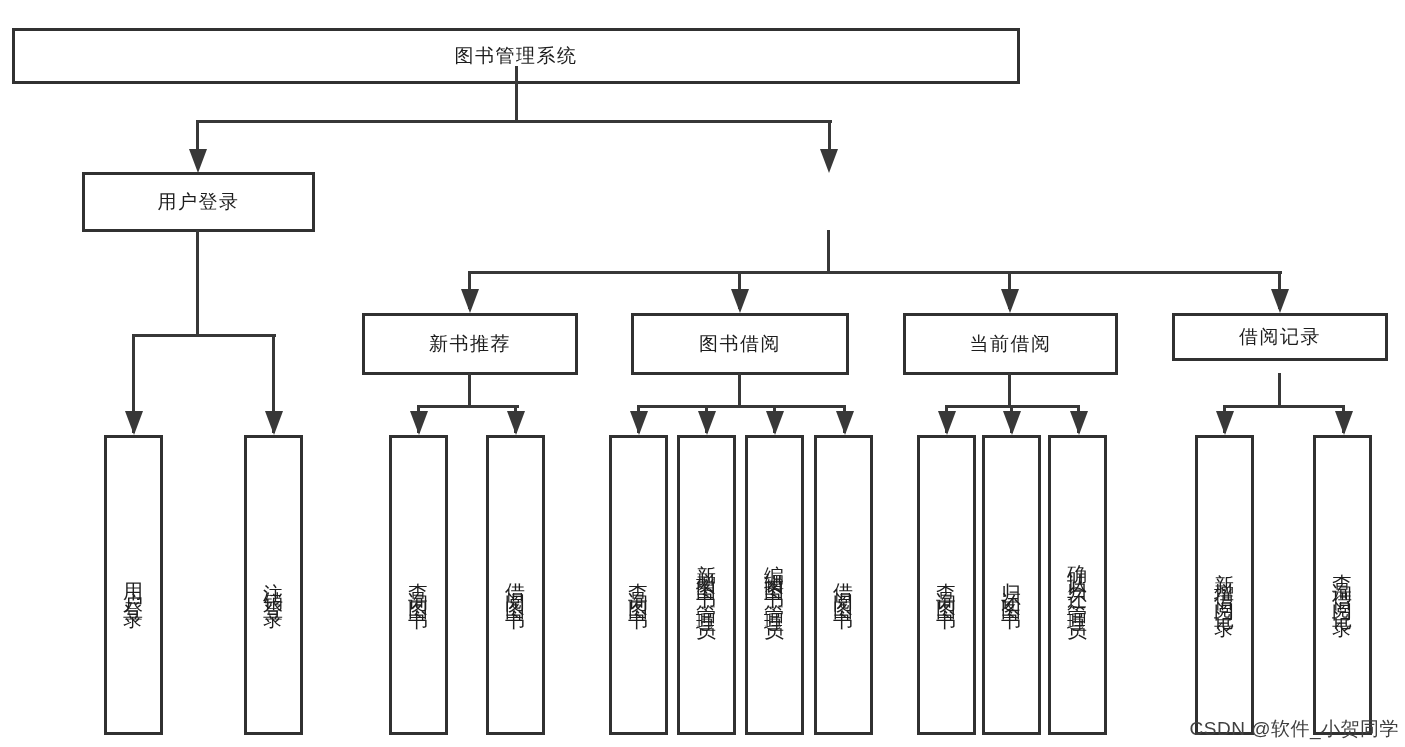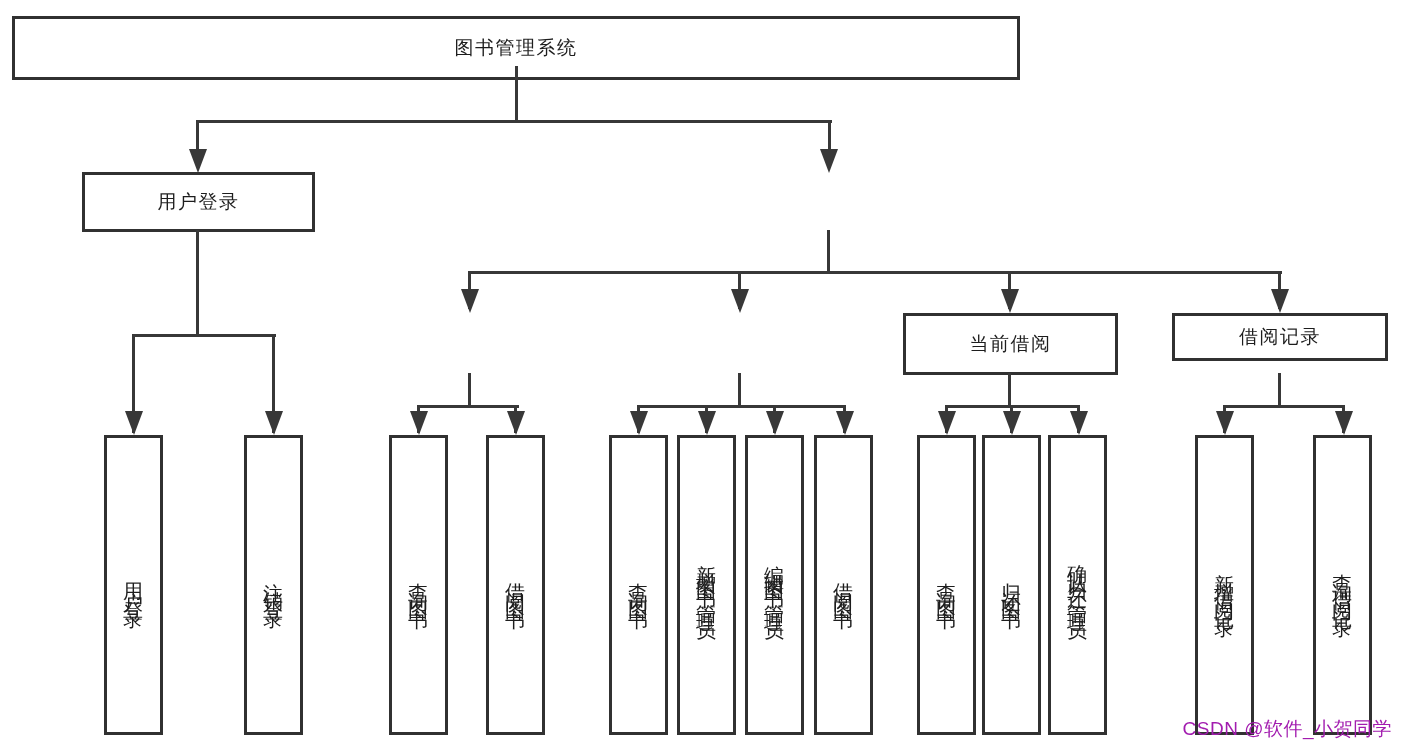--- a/index.html
+++ b/index.html
@@ -20,30 +20,30 @@
     font-size:20px; color:#1d1d1d; letter-spacing:9px; line-height:1;
   }
   .line { position:absolute; background:#383838; }
   .v { width:3px; } .h { height:3px; }
   .arrow {
     position:absolute; width:0; height:0;
     border-left:9px solid transparent; border-right:9px solid transparent;
     border-top:24px solid #383838;
   }
   .watermark {
-    position:absolute; top:716px; right:13px; z-index:10;
-    font-size:19px; color:#a21caf; letter-spacing:0.5px; white-space:nowrap;
+    position:absolute; top:716px; right:6px; z-index:10;
+    font-size:19px; color:#404040; letter-spacing:0.5px; white-space:nowrap;
   }
 </style>
 </head>
 <body>
 
 <div class="canvas">
 
-  <div class="box" style="left:12px; top:16px; width:1008px; height:64px;">
+  <div class="box" style="left:12px; top:28px; width:1008px; height:56px;">
     <span class="hlabel">图书管理系统</span>
   </div>
 
   <div class="line v" style="left:515px; top:66px; height:56px;"></div>
   <div class="line h" style="left:196px; top:120px; width:636px;"></div>
   <div class="line v" style="left:196px; top:120px; height:46px;"></div>
   <div class="arrow" style="left:189px; top:149px;"></div>
   <div class="line v" style="left:828px; top:120px; height:46px;"></div>
   <div class="arrow" style="left:820px; top:149px;"></div>
 
@@ -62,20 +62,26 @@
   <div class="line h" style="left:468px; top:271px; width:814px;"></div>
   <div class="line v" style="left:468px;  top:271px; height:38px;"></div>
   <div class="arrow" style="left:461px;  top:289px;"></div>
   <div class="line v" style="left:738px;  top:271px; height:38px;"></div>
   <div class="arrow" style="left:731px;  top:289px;"></div>
   <div class="line v" style="left:1008px; top:271px; height:38px;"></div>
   <div class="arrow" style="left:1001px; top:289px;"></div>
   <div class="line v" style="left:1278px; top:271px; height:38px;"></div>
   <div class="arrow" style="left:1271px; top:289px;"></div>
 
+  <div class="box" style="left:362px; top:313px; width:216px; height:62px;">
+    <span class="hlabel">新书推荐</span>
+  </div>
+  <div class="box" style="left:631px; top:313px; width:218px; height:62px;">
+    <span class="hlabel">图书借阅</span>
+  </div>
   <div class="box" style="left:903px; top:313px; width:215px; height:62px;">
     <span class="hlabel">当前借阅</span>
   </div>
   <div class="box" style="left:1172px; top:313px; width:216px; height:48px;">
     <span class="hlabel">借阅记录</span>
   </div>
 
   <div class="line v" style="left:468px; top:373px; height:35px;"></div>
   <div class="line h" style="left:417px; top:405px; width:102px;"></div>
   <div class="line v" style="left:417px; top:405px; height:28px;"></div>

